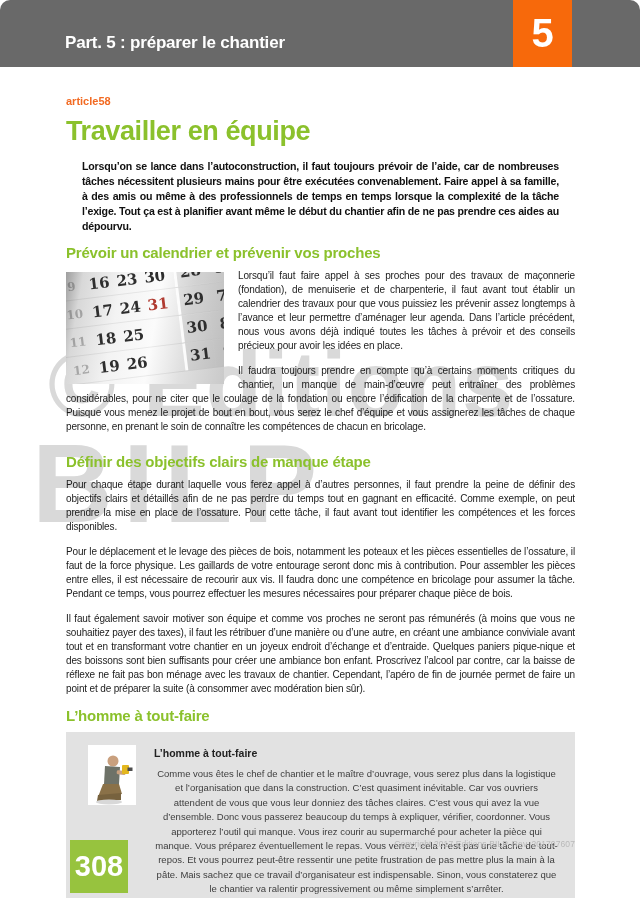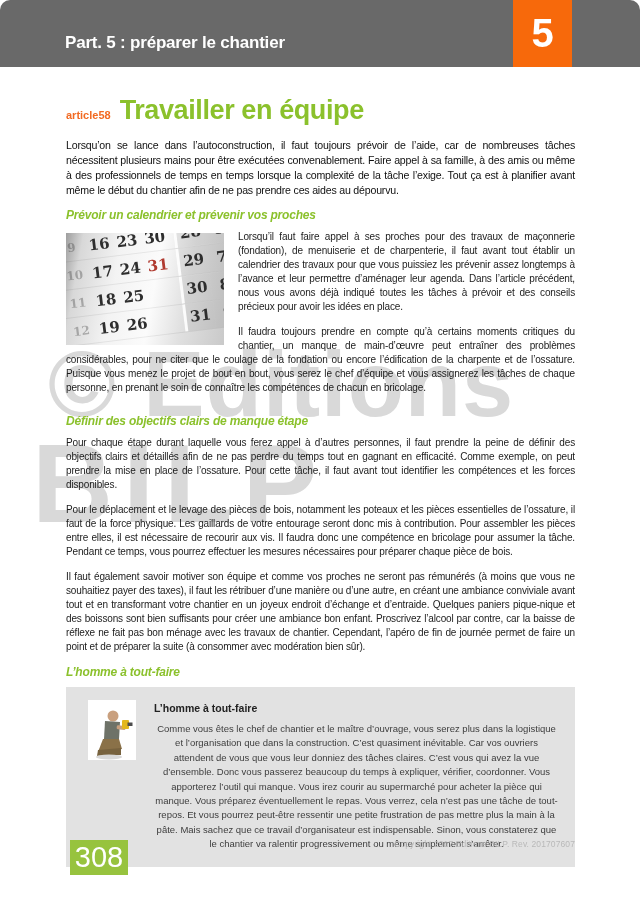--- a/index.html
+++ b/index.html
@@ -21,33 +21,33 @@
     font-size:17px;font-weight:bold;letter-spacing:-0.2px;
   }
   .chapter-box{
     position:absolute;left:513px;top:0;width:59px;height:67px;
     background:var(--orange,#f7690b);color:#fff;
     display:flex;align-items:center;justify-content:center;
     font-size:40px;font-weight:bold;
   }
   
   .page-main{position:relative;z-index:1;padding:24px 65px 0 66px;}
-  .article-title-row{display:flex;align-items:baseline;gap:9px;margin:4px 0 12px;}
+  .article-title-row{display:flex;align-items:baseline;gap:9px;margin:4px 0 12px;flex-direction:column;}
   .article-tag{color:var(--orange-tag,#f26a22);font-weight:bold;font-size:11px;}
   .article-title{
     margin:0;font-size:27px;font-weight:bold;letter-spacing:-0.4px;
     color:var(--green,#8bc12c);
   }
   .intro{
-    font-weight:normal;font-size:10.6px;line-height:15px;letter-spacing:-0.2px;
-    text-align:justify;color:#101010;margin:0 0 10px;
+    font-weight:bold;font-size:10.6px;line-height:15px;letter-spacing:-0.2px;
+    text-align:justify;color:#101010;margin:0 16px 10px;
   }
   .sec-heading{
-    font-size:12px;font-weight:bold;letter-spacing:-0.2px;
-    color:var(--green,#8bc12c);margin:8px 0 8px;font-style:italic;
+    font-size:15px;font-weight:bold;letter-spacing:-0.2px;
+    color:var(--green,#8bc12c);margin:8px 0 8px;
   }
   .body-par{
     font-size:10px;line-height:14px;letter-spacing:-0.15px;
     text-align:justify;color:#1c1c1c;margin:0 0 11px;
   }
   
   .calendar-photo{
     float:left;width:158px;height:112px;margin:3px 14px 4px 0;
     background:linear-gradient(100deg,#9e9e9e 0%,#d8d8d8 10%,#f3f3f3 32%,#fbfbfb 55%,#e0e0e0 74%,#c9c9c9 100%);
     overflow:hidden;position:relative;
@@ -71,24 +71,24 @@
   .callout-photo{
     flex:0 0 48px;height:60px;background:#ffffff;
     display:flex;align-items:flex-end;justify-content:center;
   }
   .callout-body{flex:1;}
   .callout-title{font-weight:bold;font-size:10.5px;color:#222;margin:2px 0 8px;}
   .callout-text{font-size:9.5px;line-height:14.4px;color:#3d3d3d;margin:0;text-align:center;}
   
   .page-footer{position:absolute;left:0;top:0;width:100%;height:100%;z-index:1;pointer-events:none;}
   .page-num-box{
-    position:absolute;left:70px;top:840px;width:58px;height:35px;
+    position:absolute;left:70px;top:840px;width:58px;height:53px;
     background:var(--green-box,#97c33e);color:#fff;
     display:flex;align-items:center;justify-content:center;
-    font-size:29px;font-weight:normal;
+    font-size:29px;font-weight:bold;
   }
   .copyright{
     position:absolute;right:65px;top:839px;font-size:8.5px;color:#b9b9b9;letter-spacing:0.1px;
   }
 </style>
 </head>
 <body>
 
 <div class="watermark">
   <div class="wm-line1">© Editions</div>

